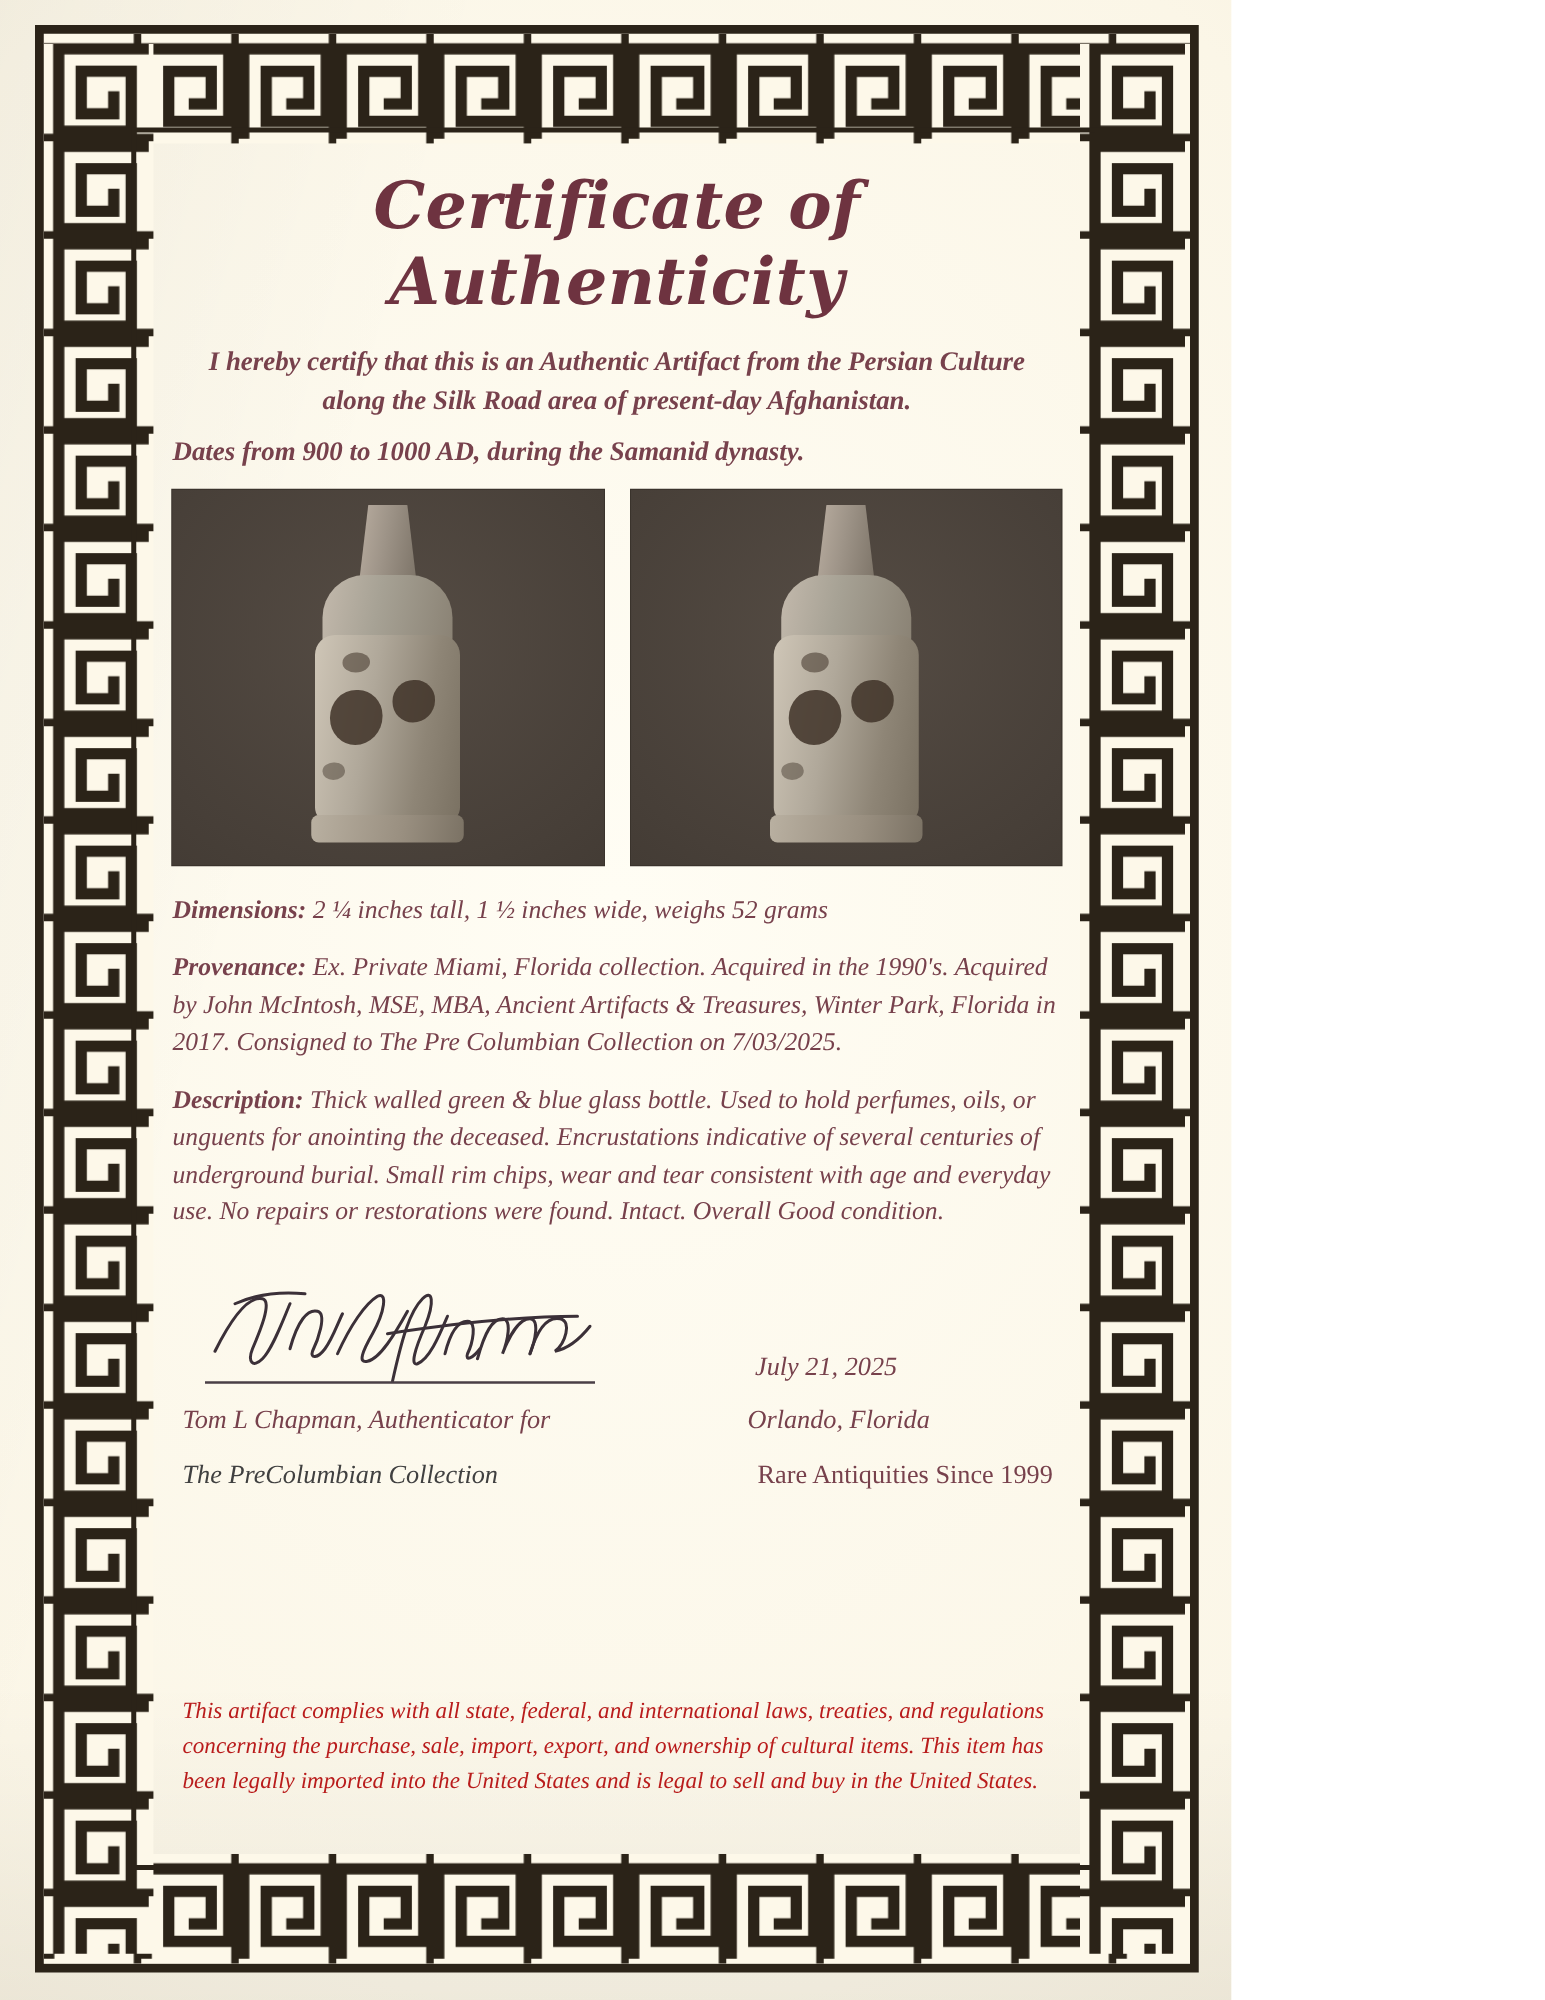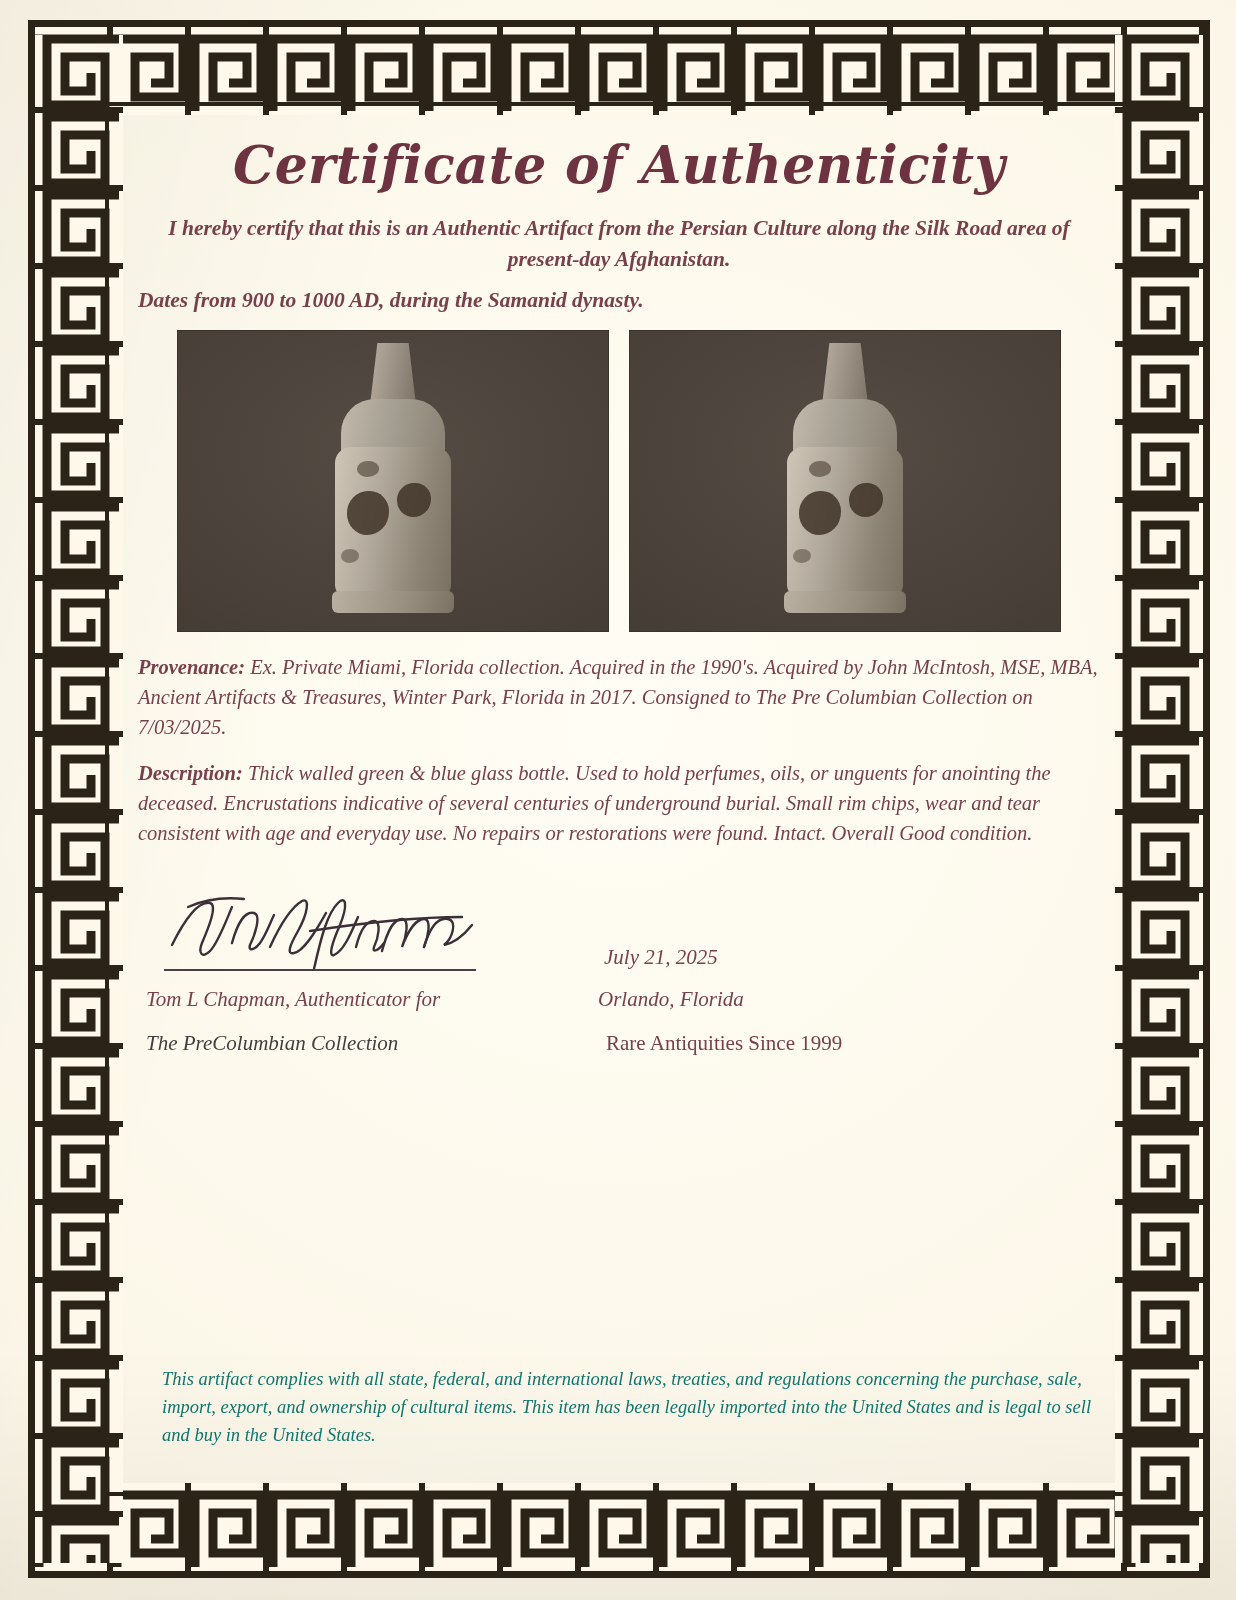--- a/index.html
+++ b/index.html
@@ -9,21 +9,21 @@
   }
   body {
     width: 1236px;
     height: 1600px;
     overflow: hidden;
     font-family: "Liberation Serif", serif;
   }
 
   .page {
     position: relative;
-    width: 1236px;
+    width: 985px;
     height: 1600px;
     background: #fdfaf0;
     box-sizing: border-box;
     padding-left: 46px;
   }
 
   
   .paper-texture {
     position: absolute;
     inset: 0;
@@ -264,26 +264,25 @@
     left: 468px;
     top: 148px;
     font-size: 21px;
     color: #77414c;
   }
 
   .legal {
     position: absolute;
     left: 8px;
     right: 0;
-    bottom: 8px;
+    bottom: 18px;
     font-size: 18.5px;
     font-style: italic;
     line-height: 1.5;
-    color: #0f766e;
-    margin-left: 16px;
+    color: #b91c1c;
   }
 </style>
 </head>
 <body>
 
 <div class="page">
   <div class="paper-texture"></div>
 
   <div class="border-frame"></div>
 
@@ -369,20 +368,23 @@
           <div class="body"></div>
           <div class="base"></div>
           <div class="blotch b1"></div>
           <div class="blotch b2"></div>
           <div class="blotch b3"></div>
           <div class="blotch b4"></div>
         </div>
       </div>
     </div>
 
+    <p class="field">
+      <span class="label">Dimensions:</span><span> 2 ¼ inches tall, 1 ½ inches wide, weighs 52 grams</span>
+    </p>
 
     <p class="field">
       <span class="label">Provenance:</span><span> Ex. Private Miami, Florida collection. Acquired in the 1990's. Acquired by John McIntosh, MSE, MBA, Ancient Artifacts &amp; Treasures, Winter Park, Florida in 2017. Consigned to The Pre Columbian Collection on 7/03/2025.</span>
     </p>
 
     <p class="field">
       <span class="label">Description:</span><span> Thick walled green &amp; blue glass bottle. Used to hold perfumes, oils, or unguents for anointing the deceased. Encrustations indicative of several centuries of underground burial. Small rim chips, wear and tear consistent with age and everyday use. No repairs or restorations were found. Intact. Overall Good condition.</span>
     </p>
 
     <div class="sig-block">

